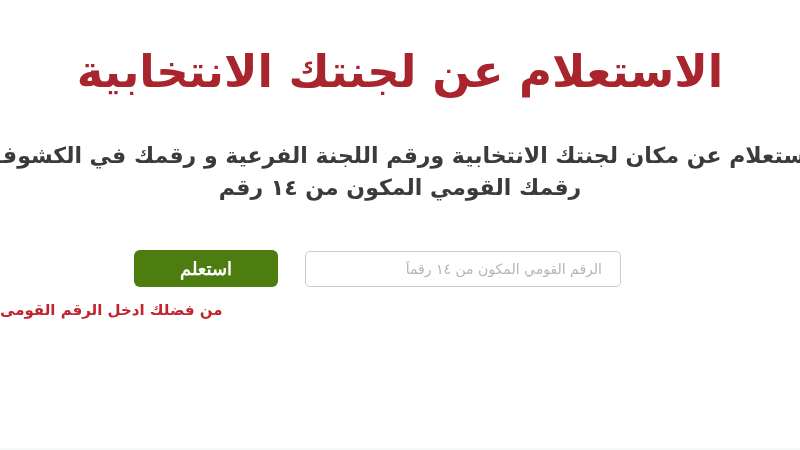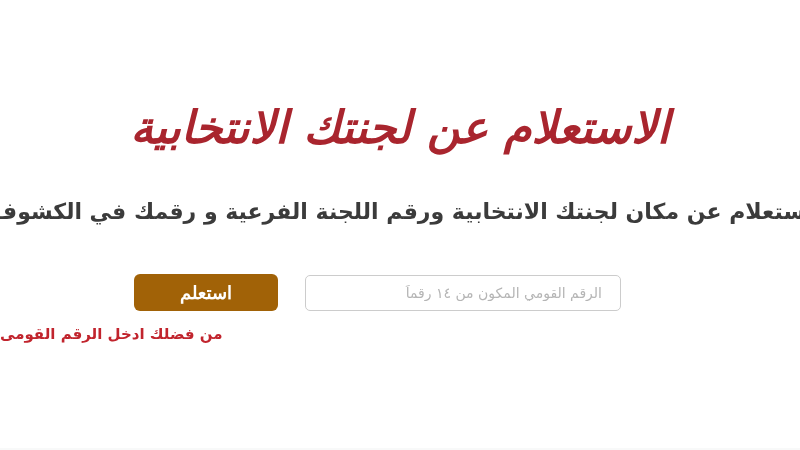--- a/index.html
+++ b/index.html
@@ -7,27 +7,26 @@
     width: 800px;
     height: 450px;
     overflow: hidden;
     background: #ffffff;
     font-family: "DejaVu Sans", sans-serif;
     direction: rtl;
     position: relative;
   }
   .title {
     margin: 0;
-    padding-top: 96px;
+    padding-top: 40px;
     text-align: center;
     font-size: 45px;
     line-height: 64px;
     font-weight: bold;
     color: #a9252e;
-    font-style: italic;
   }
   .desc {
     margin-top: 36px;
     text-align: center;
     font-weight: bold;
     color: #3b3b3b;
     font-size: 22px;
     line-height: 32px;
   }
   .desc-line1 {
@@ -59,21 +58,21 @@
     background: #ffffff;
   }
   .nid-input::placeholder {
     color: #b5b5b5;
     opacity: 1;
   }
   .submit-btn {
     box-sizing: border-box;
     width: 144px;
     height: 37px;
-    background: #a16207;
+    background: #4d7c0f;
     color: #ffffff;
     border: none;
     border-radius: 6px;
     font-family: Liberation Sans, sans-serif;
     font-size: 18px;
     font-weight: bold;
     cursor: pointer;
     line-height: 1;
   }
   .helper {
@@ -95,20 +94,21 @@
 </style>
 </head>
 <body>
 
 <div class="page">
 
   <h1 class="title">الاستعلام عن لجنتك الانتخابية</h1>
 
   <div class="desc">
     <div class="desc-line1">للاستعلام عن مكان لجنتك الانتخابية ورقم اللجنة الفرعية و رقمك في الكشوف الانتخابية، برجاء</div>
+    <div class="desc-line2">رقمك القومي المكون من ١٤ رقم</div>
   </div>
 
   <div class="form-row">
     <input class="nid-input" type="text" placeholder="الرقم القومي المكون من ١٤ رقماً" style="">
     <button class="submit-btn">استعلم</button>
   </div>
 
   <div class="helper">من فضلك ادخل الرقم القومى</div>
 
   <div class="bottom-edge"></div>

